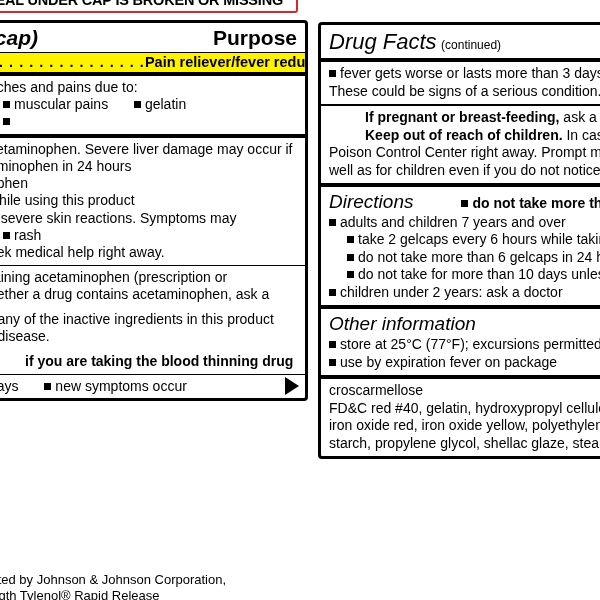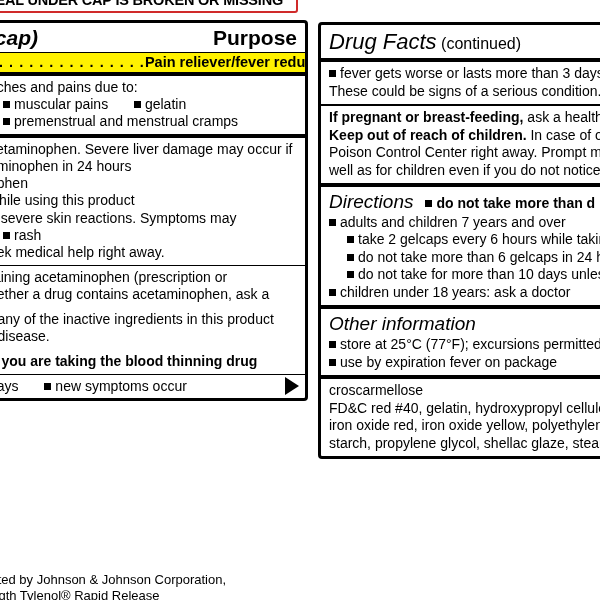--- a/index.html
+++ b/index.html
@@ -90,21 +90,21 @@
   }
   .sec .ln { white-space: nowrap; overflow: hidden; }
   .bsq {
     display: inline-block;
     width: 7px; height: 7px;
     background: #000;
     margin-right: 4px;
     vertical-align: 1px;
   }
   .indent1 { padding-left: 14px; }
-  .b { font-weight: bold; }
+  .b { font-weight: bold; margin-left: 36px; }
 
   .footer-txt {
     position: absolute;
     left: -24px;
     top: 572px;
     width: 320px;
     font-size: 13px;
     line-height: 1.25;
     white-space: nowrap;
     overflow: hidden;
@@ -142,21 +142,21 @@
   .df-head {
     padding: 4px 8px 3px 8px;
     white-space: nowrap;
   }
   .df-title {
     font-style: italic;
     font-weight: normal;
     font-size: 22px;
   }
   .df-cont {
-    font-size: 16px;
+    font-size: 12px;
     text-align: right;
   }
   .rsec {
     padding: 3px 8px 4px 8px;
     font-size: 14px;
     line-height: 1.25;
   }
   .rsec .ln { white-space: nowrap; overflow: hidden; }
   .sec-title-italic {
     font-style: italic;
@@ -192,21 +192,21 @@
     <div class="hr-thick"></div>
 
     <div class="sec">
       <div class="ln">aches and pains due to:</div>
       <div class="ln indent1">
         <span class="bsq"></span><span>muscular pains</span>
         <span style="display:inline-block;width:18px"></span>
         <span class="bsq"></span><span>gelatin</span>
       </div>
       <div class="ln indent1">
-        <span class="bsq"></span><span>premenstrual and menstrual cramps</span>
+        <span class="bsq"></span>
       </div>
     </div>
     <div class="hr-thick"></div>
 
     <div class="sec">
       <div class="ln">cetaminophen. Severe liver damage may occur if</div>
       <div class="ln">aminophen in 24 hours</div>
       <div class="ln">ophen</div>
       <div class="ln">while using this product</div>
       <div class="ln">e severe skin reactions. Symptoms may</div>
@@ -275,21 +275,21 @@
 
     <div class="rsec">
       <div class="inline-head">
         <span class="sec-title-italic">Directions</span>
         <span class="b" style="font-size:14px"><span class="bsq"></span><span>do not take more than d</span></span>
       </div>
       <div class="ln"><span class="bsq"></span><span>adults and children 7 years and over</span></div>
       <div class="ln ind2"><span class="bsq"></span><span>take 2 gelcaps every 6 hours while taking</span></div>
       <div class="ln ind2"><span class="bsq"></span><span>do not take more than 6 gelcaps in 24 h</span></div>
       <div class="ln ind2"><span class="bsq"></span><span>do not take for more than 10 days unles</span></div>
-      <div class="ln"><span class="bsq"></span><span>children under 18 years: ask a doctor</span></div>
+      <div class="ln"><span class="bsq"></span><span>children under 2 years: ask a doctor</span></div>
     </div>
     <div class="hr-thick"></div>
 
     <div class="rsec">
       <div class="sec-title-italic">Other information</div>
       <div class="ln"><span class="bsq"></span><span>store at 25°C (77°F); excursions permitted</span></div>
       <div class="ln"><span class="bsq"></span><span>use by expiration fever on package</span></div>
     </div>
     <div class="hr-thick"></div>
 

